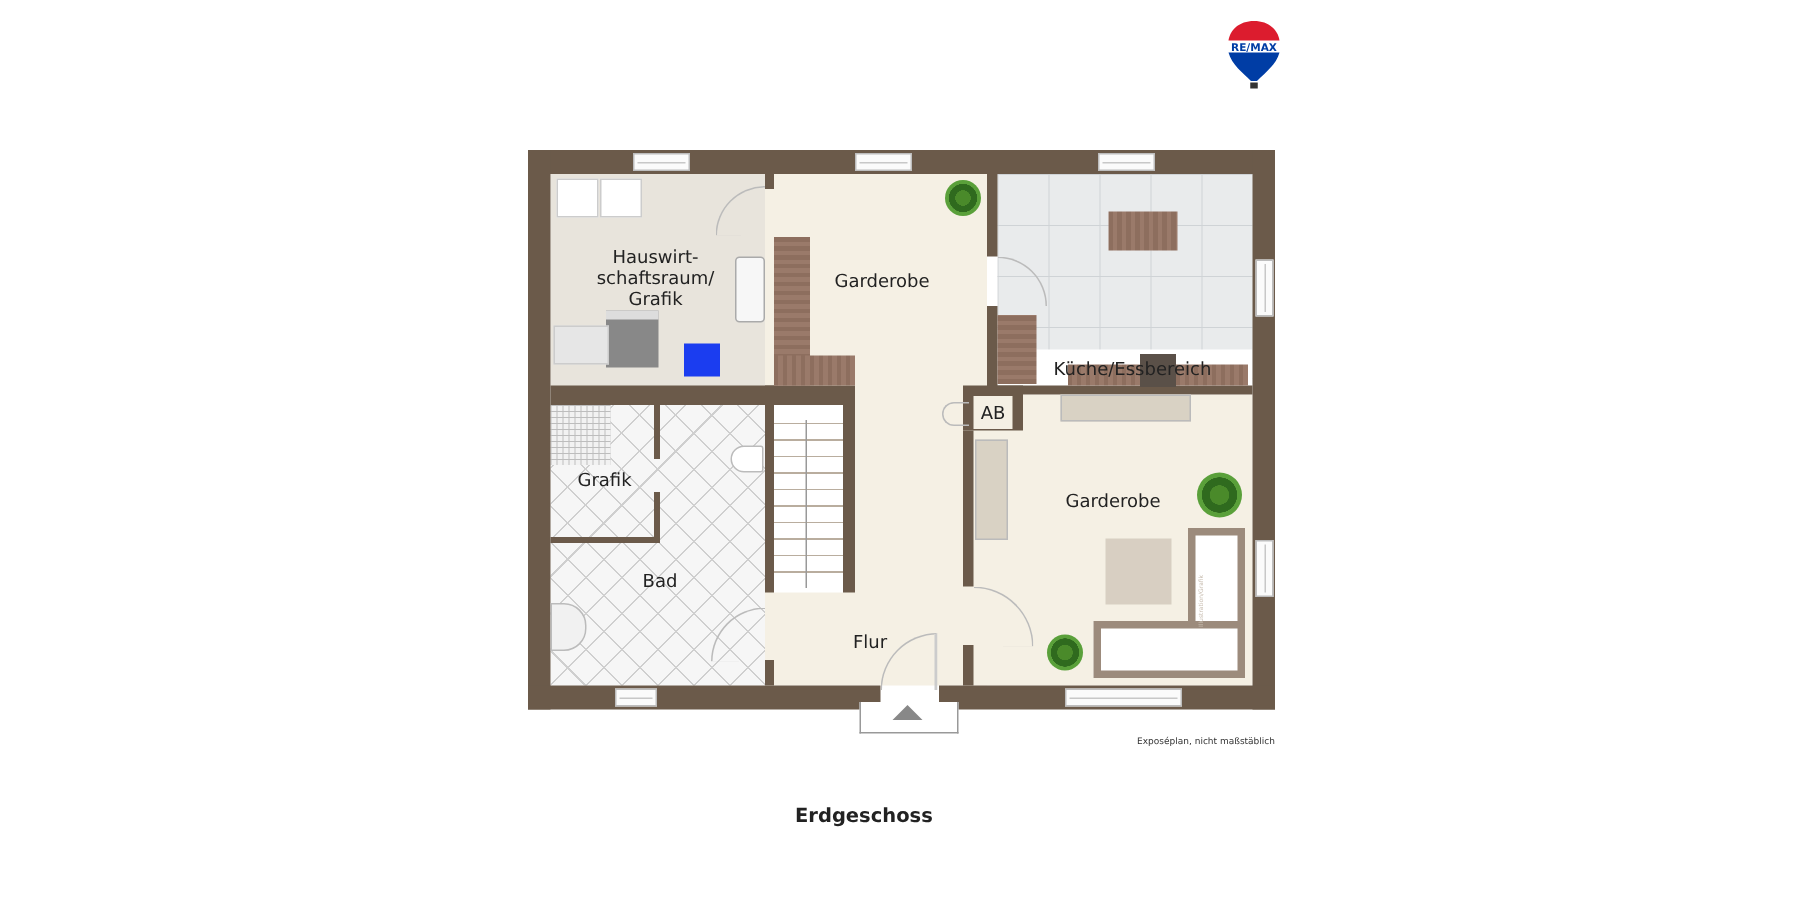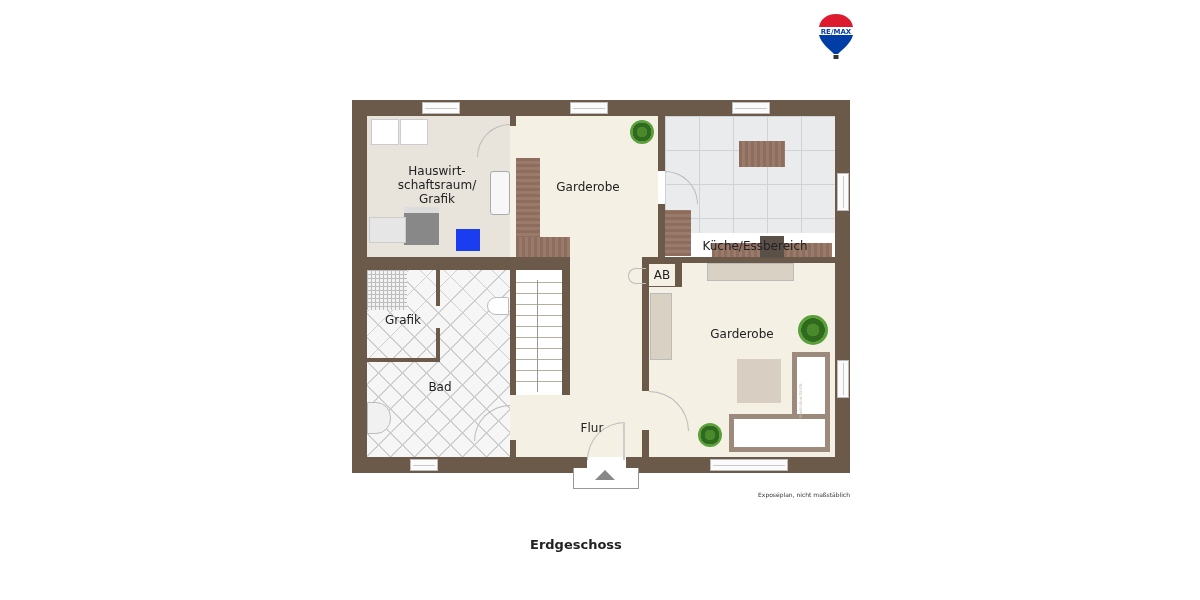--- a/index.html
+++ b/index.html
@@ -138,20 +138,20 @@
     <div>Hauswirt-</div>
     <div>schaftsraum/</div>
     <div>Grafik</div>
   </div>
   <div class="label" style="left:196px;top:80px;width:80px;">Garderobe</div>
   <div class="label" style="left:348px;top:95px;width:110px;margin-top:44px;">Küche/Essbereich</div>
   <div class="label" style="left:297px;top:168px;width:26px;">AB</div>
   <div class="label" style="left:26px;top:213px;width:50px;">Grafik</div>
   <div class="label" style="left:70px;top:280px;width:36px;">Bad</div>
   <div class="label" style="left:350px;top:227px;width:80px;">Garderobe</div>
-  <div class="label" style="left:222px;top:321px;width:36px;">Flur</div>
+  <div class="label" style="left:210px;top:321px;width:36px;">Flur</div>
 
   <div class="abs" style="left:446px;top:318px;width:80px;font-size:4px;color:#c8bdb0;transform:rotate(-90deg);transform-origin:left top;white-space:nowrap;">Illustration/Grafik</div>
 </div>
 
 <div class="abs" style="left:740px;top:491px;width:110px;text-align:right;font-size:6px;color:#333;">Exposéplan, nicht maßstäblich</div>
 
 <div class="abs" style="left:530px;top:537px;width:140px;text-align:left;font-size:13px;font-weight:bold;color:#222;">Erdgeschoss</div>
 
 </body></html>

